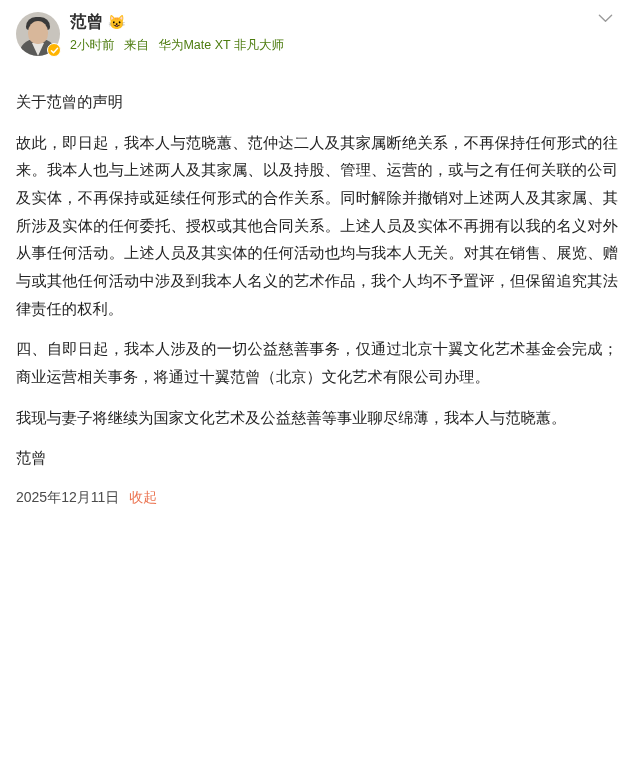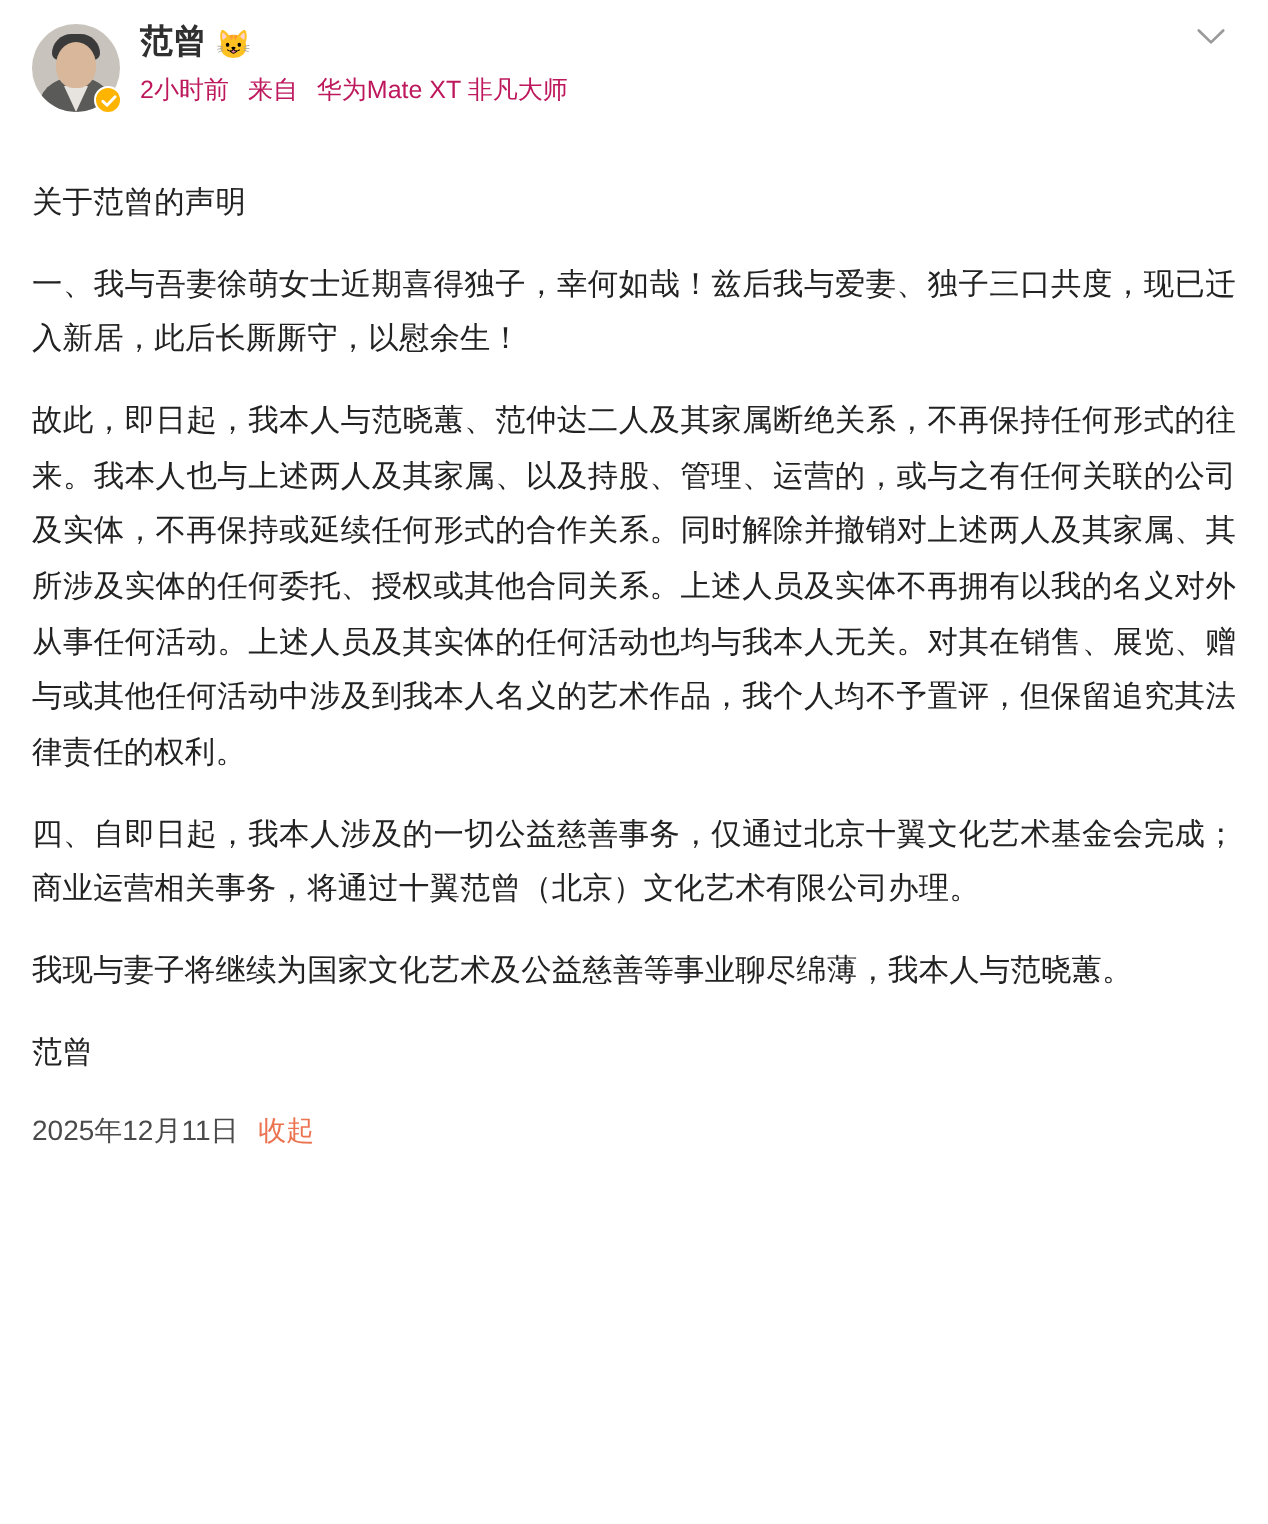--- a/index.html
+++ b/index.html
@@ -118,21 +118,21 @@
   .name-badge {
     margin-left: 5px;
     font-size: 14px;
     line-height: 1;
     position: relative;
     top: 1px;
   }
   .subline {
     margin-top: 8px;
     font-size: 12.5px;
-    color: #be185d;
+    color: #4d7c0f;
     line-height: 1.2;
     white-space: nowrap;
     overflow: hidden;
     text-overflow: ellipsis;
   }
   .subline .sep { padding: 0 3px; }
   .collapse-btn {
     flex: 0 0 auto;
     width: 26px;
     height: 26px;
@@ -222,21 +222,20 @@
 
     <div class="collapse-btn">
       <svg width="15" height="9" viewBox="0 0 16 10" aria-hidden="true">
         <path d="M1.2 1.4 L8 8 L14.8 1.4" fill="none" stroke="#9a9a9a" stroke-width="1.5" stroke-linecap="round" stroke-linejoin="round"></path>
       </svg>
     </div>
   </div>
 
   <div class="content">
     <div class="title">关于范曾的声明</div>
-    <p>一、我与吾妻徐萌女士近期喜得独子，幸何如哉！兹后我与爱妻、独子三口共度，现已迁入新居，此后长厮厮守，以慰余生！</p>
     <p>故此，即日起，我本人与范晓蕙、范仲达二人及其家属断绝关系，不再保持任何形式的往来。我本人也与上述两人及其家属、以及持股、管理、运营的，或与之有任何关联的公司及实体，不再保持或延续任何形式的合作关系。同时解除并撤销对上述两人及其家属、其所涉及实体的任何委托、授权或其他合同关系。上述人员及实体不再拥有以我的名义对外从事任何活动。上述人员及其实体的任何活动也均与我本人无关。对其在销售、展览、赠与或其他任何活动中涉及到我本人名义的艺术作品，我个人均不予置评，但保留追究其法律责任的权利。</p>
     <p>四、自即日起，我本人涉及的一切公益慈善事务，仅通过北京十翼文化艺术基金会完成；商业运营相关事务，将通过十翼范曾（北京）文化艺术有限公司办理。</p>
     <p>我现与妻子将继续为国家文化艺术及公益慈善等事业聊尽绵薄，我本人与范晓蕙。</p>
   </div>
 
   <div class="sign">范曾</div>
 
   <div class="datearea">
     <span class="date">2025年12月11日</span>
     <span class="collapse-link">收起</span>

